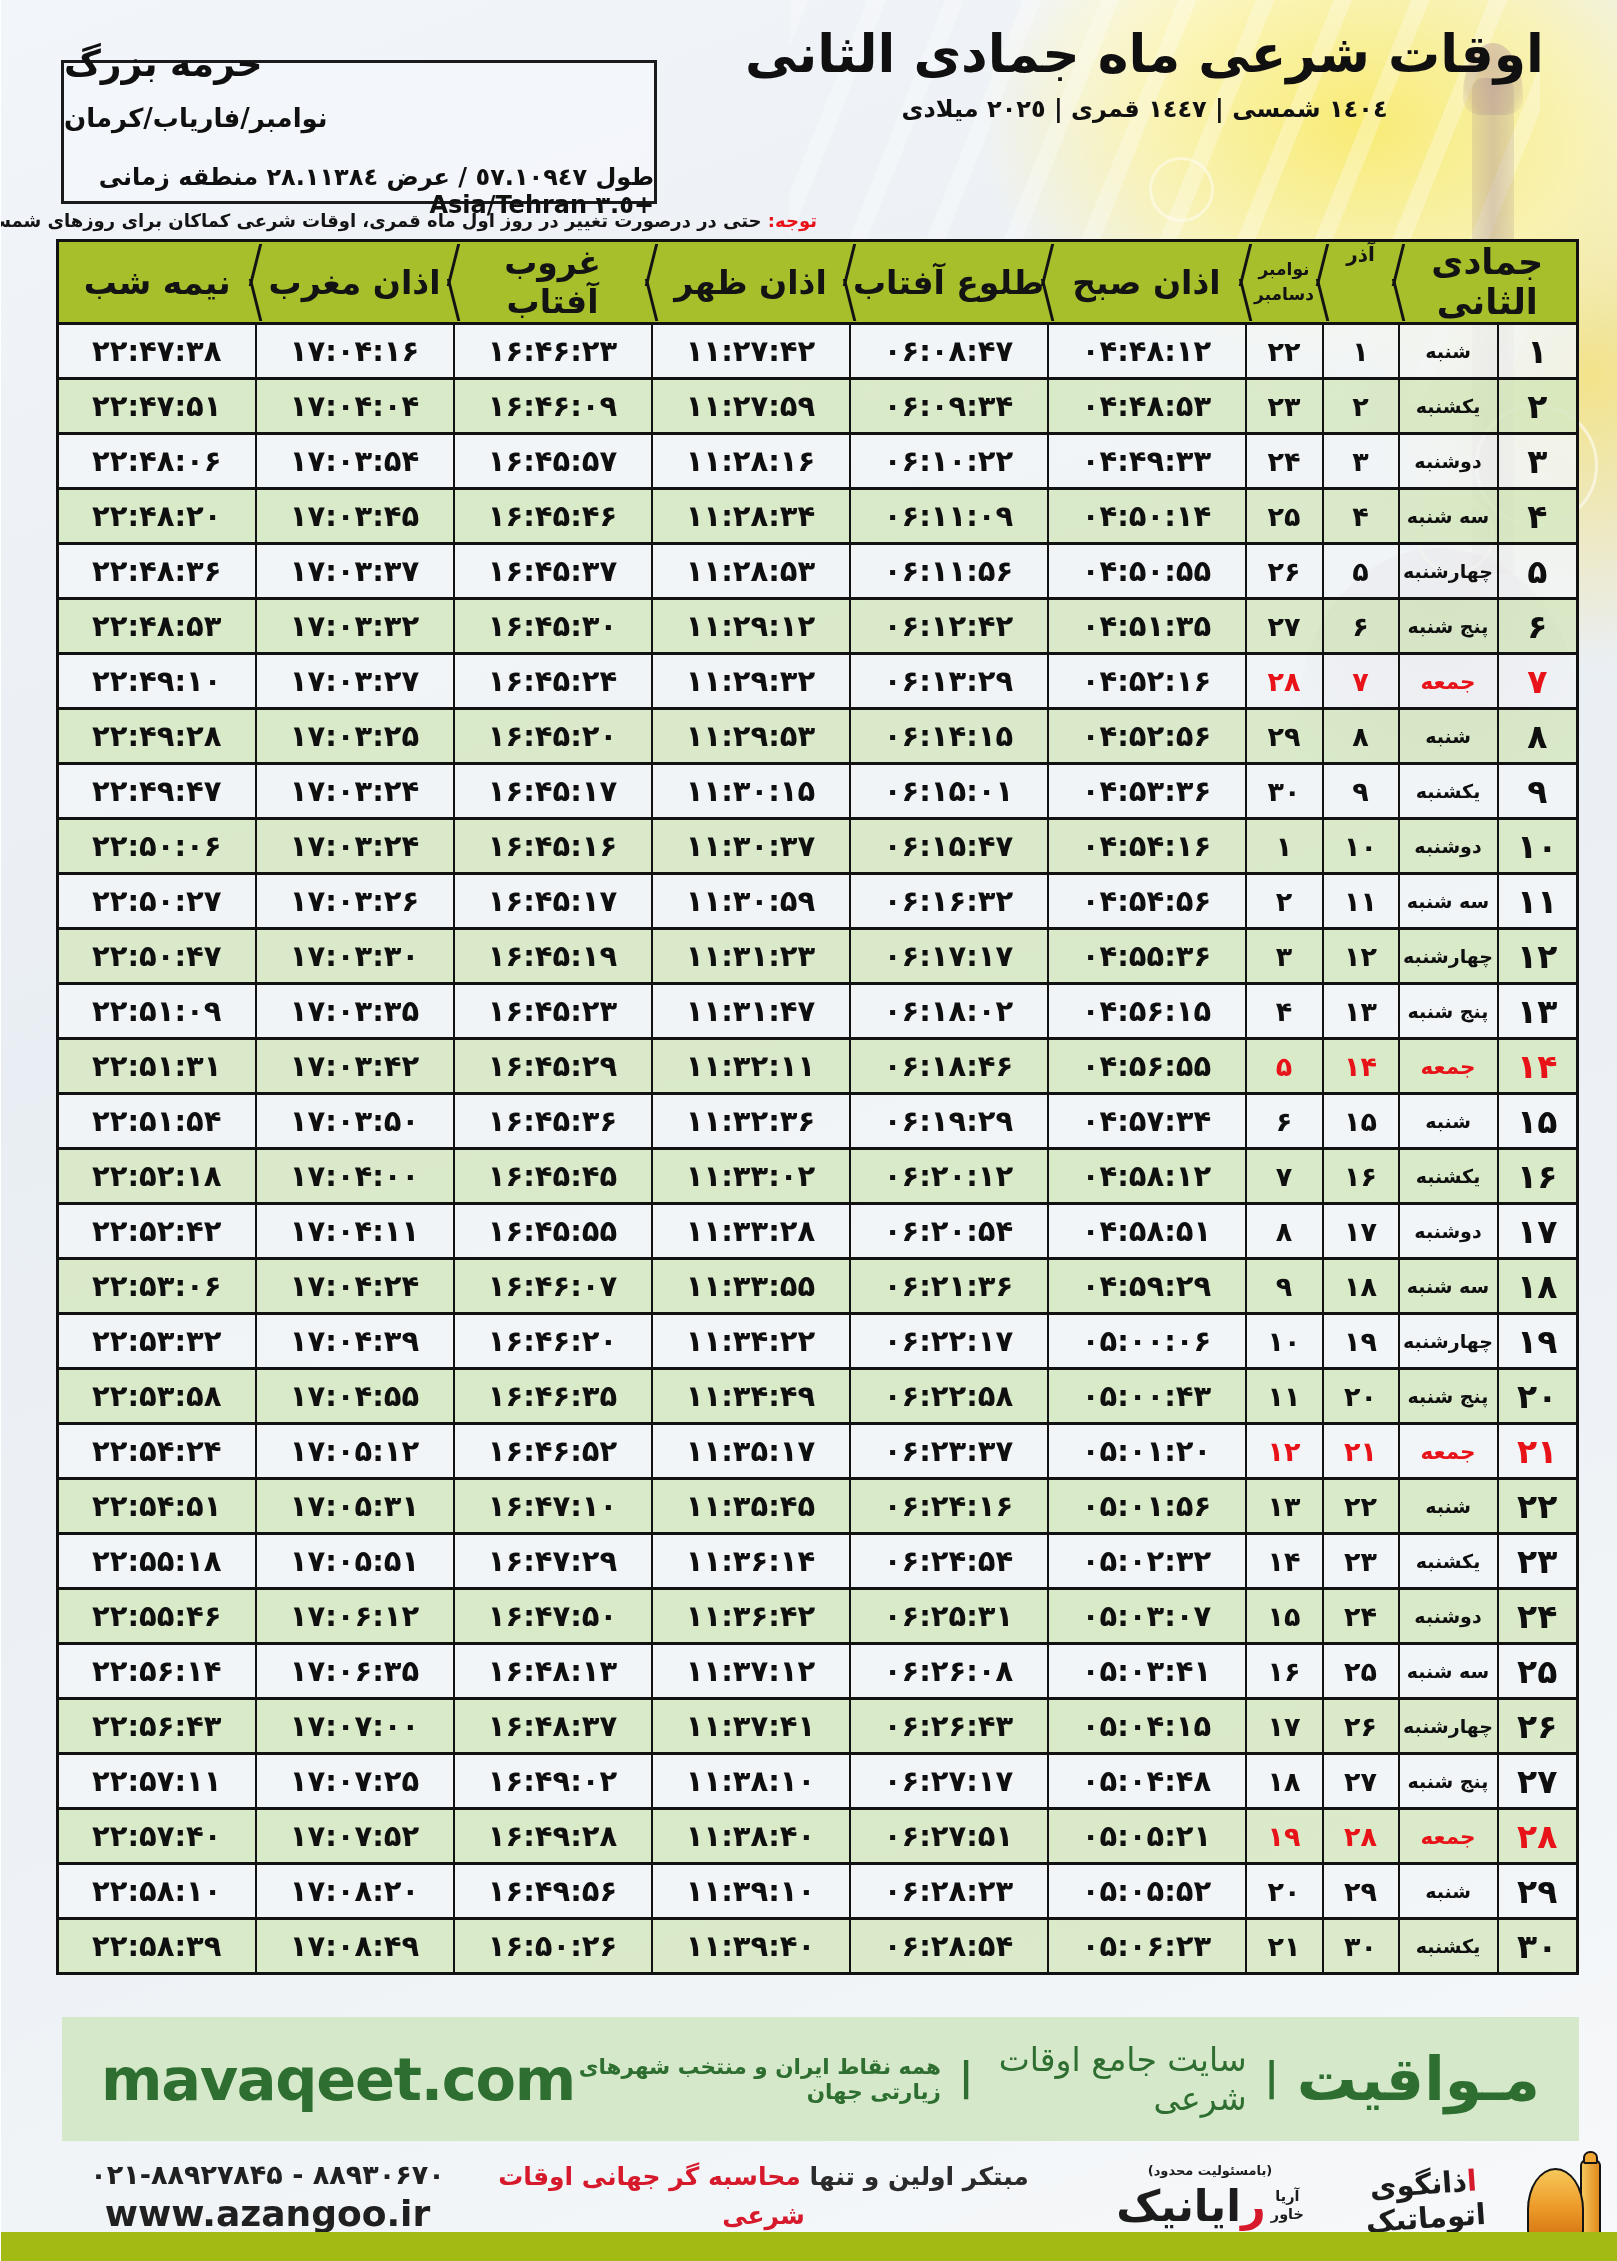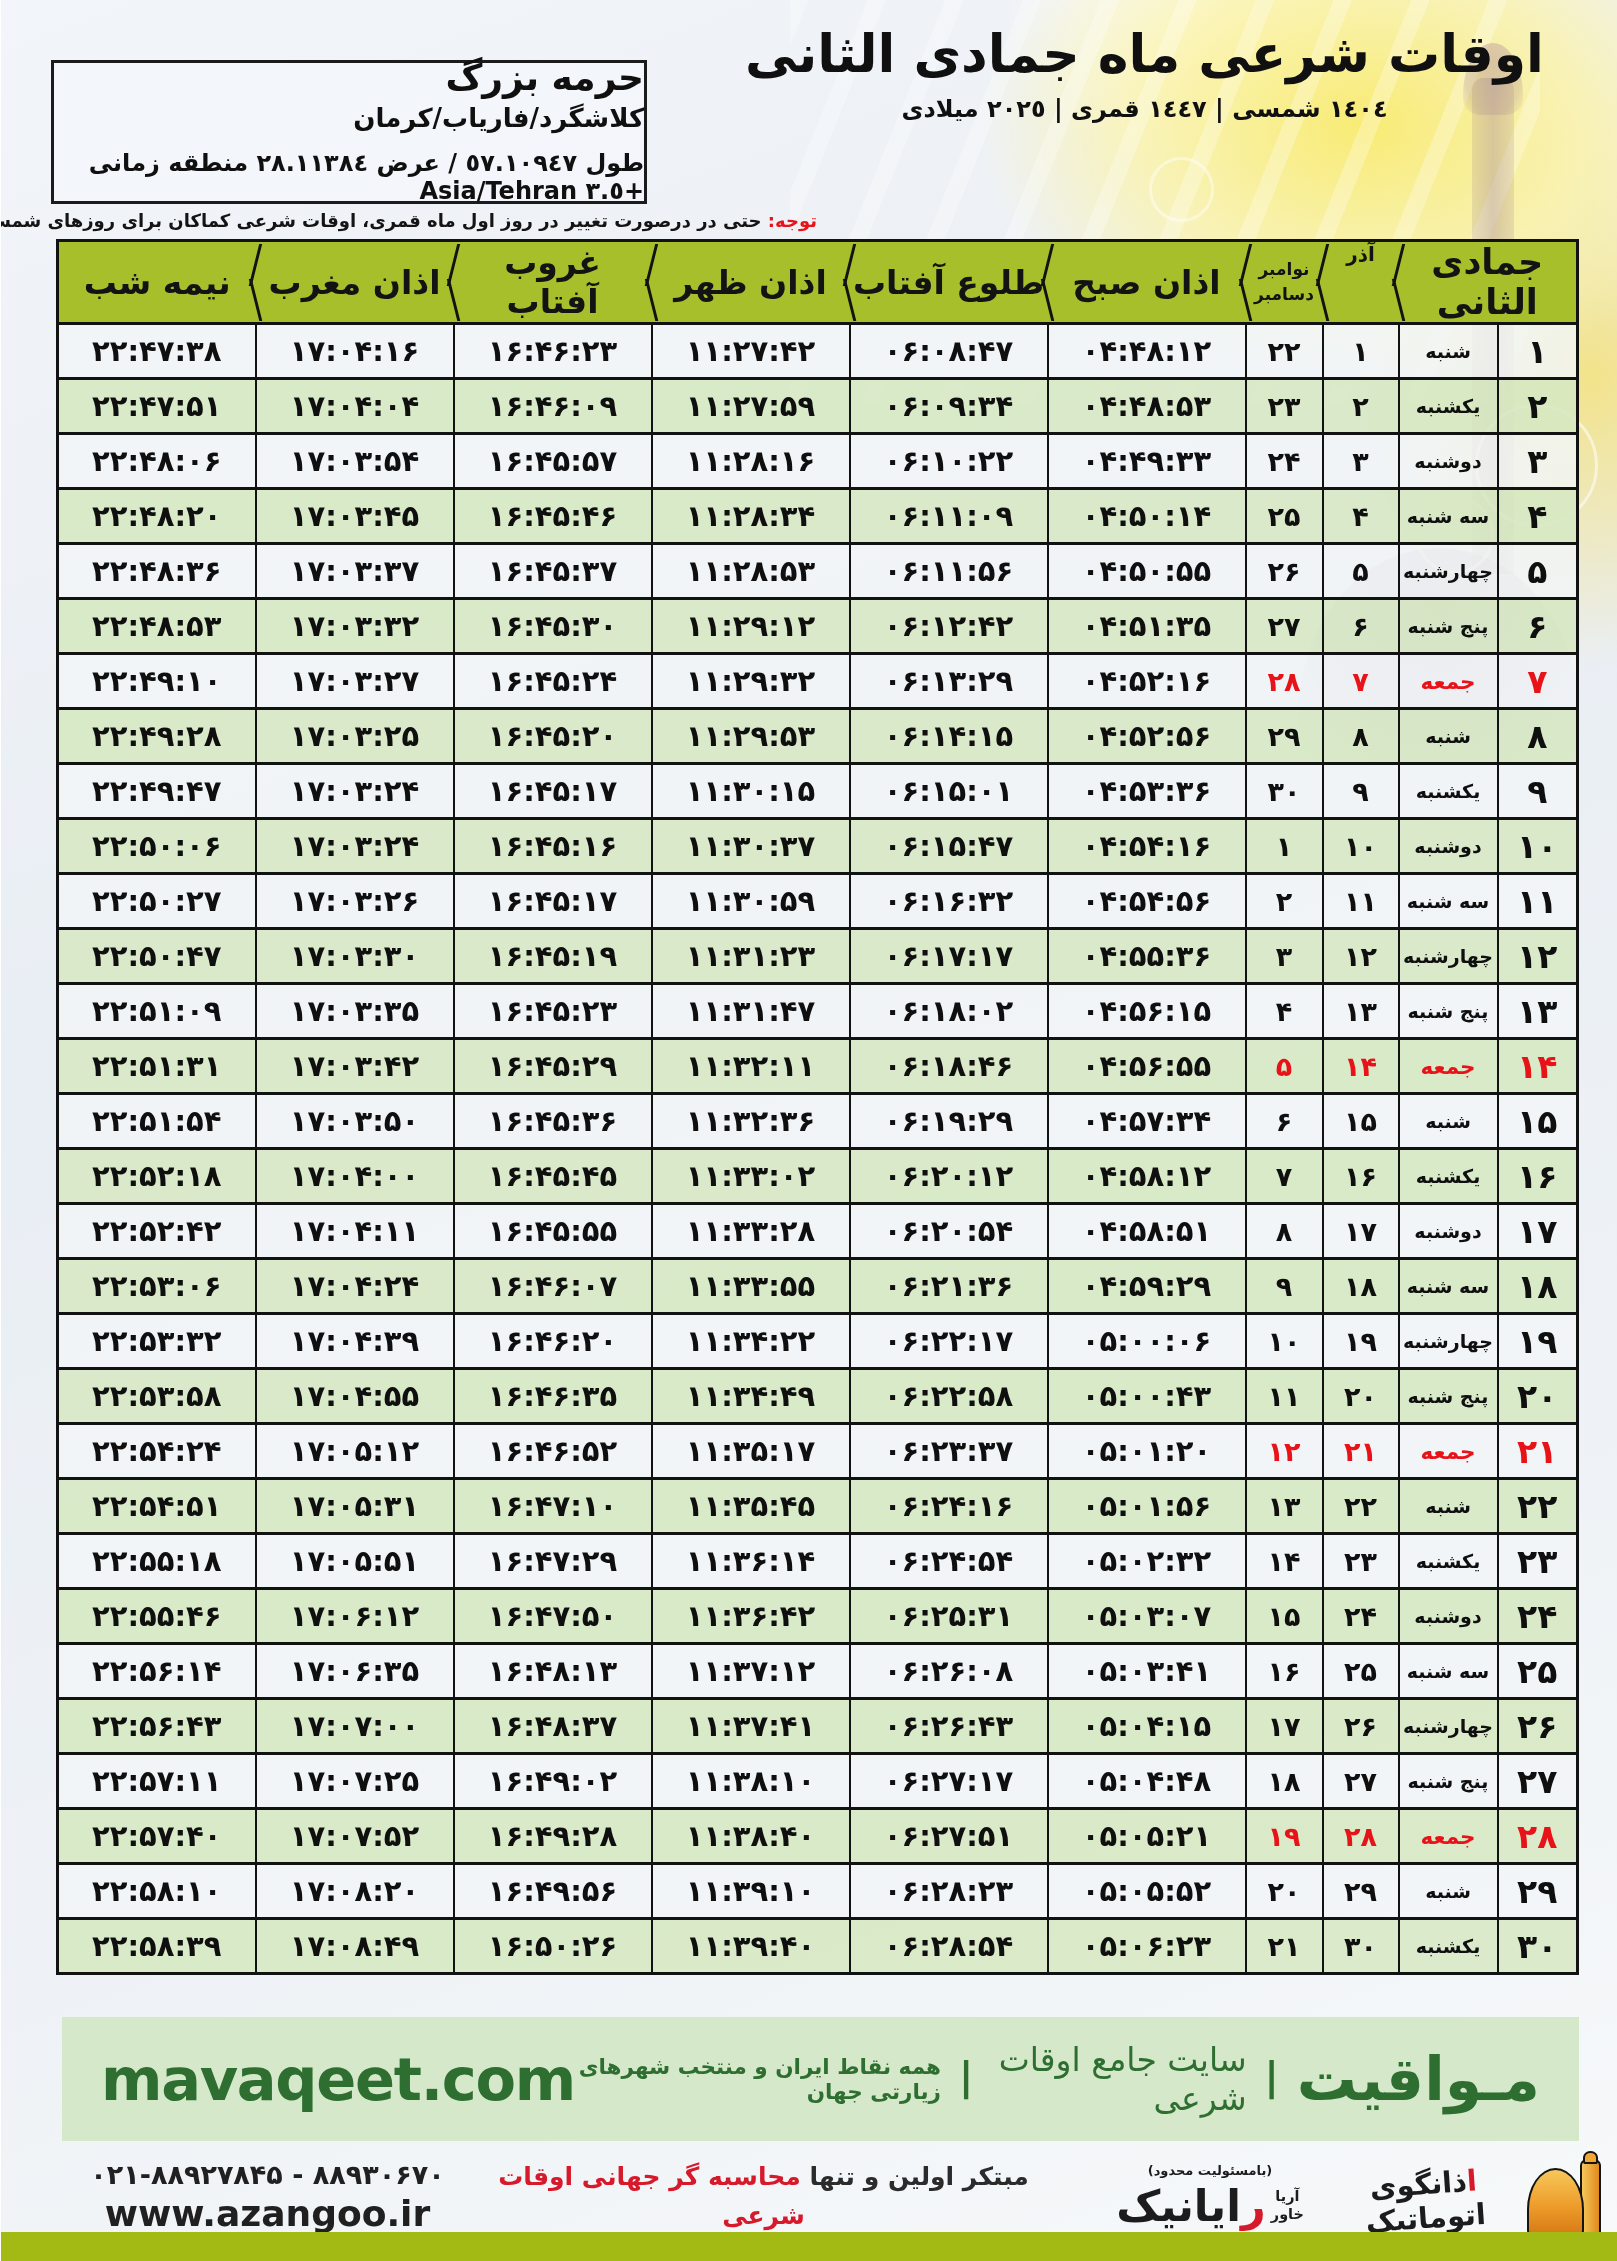--- a/index.html
+++ b/index.html
@@ -33,23 +33,23 @@
   .swirl.s2{top:496px;right:124px;width:72px;height:72px;border-color:rgba(255,240,200,.6);}
   .swirl.s3{top:157px;right:404px;width:59px;height:59px;border-color:rgba(255,255,255,.45);}
   .bottom-bar{position:absolute;left:0;bottom:0;width:100%;height:29px;background:#a3ba15;}
 
   
   .title-block{position:absolute;top:25px;right:46px;width:855px;text-align:center;color:#101010;}
   .title-main{font-size:52px;font-weight:bold;line-height:1.15;}
   .title-sub{font-size:29px;font-weight:bold;margin-top:9px;}
   .title-date{font-size:24px;font-weight:600;margin-top:10.4px;}
 
-  .location-box{position:absolute;top:60px;left:51px;width:590px;height:138px;
+  .location-box{position:absolute;top:60px;left:61px;width:590px;height:138px;
     border:3.3px solid #1b1b1b;background:rgba(243,246,250,.85);
-    display:flex;flex-direction:column;justify-content:center;align-items:flex-start;gap:6px;color:#101010;}
+    display:flex;flex-direction:column;justify-content:center;align-items:flex-end;gap:20px;color:#101010;}
   .loc-name{font-size:36px;font-weight:bold;line-height:1.05;}
   .loc-region{font-size:26px;font-weight:bold;}
   .loc-coords{font-size:24px;font-weight:bold;margin-top:10px;}
 
   .notice{position:absolute;top:210px;left:63px;width:754px;text-align:right;font-size:18px;font-weight:bold;color:#141414;white-space:nowrap;}
   .notice .nl{color:#e81319;}
 
   
   .tbl-wrap{position:absolute;top:239px;left:62px;width:1517px;}
   table.times{width:100%;border-collapse:collapse;table-layout:fixed;border:3.9px solid #121212;}
@@ -126,21 +126,21 @@
 <div class="swirl s2"></div>
 <div class="swirl s3"></div>
 
 <div class="title-block">
   <div class="title-main">اوقات شرعی ماه جمادی الثانی</div>
   <div class="title-date">١٤٠٤ شمسی | ١٤٤٧ قمری | ٢٠٢٥ میلادی</div>
 </div>
 
 <div class="location-box">
   <div class="loc-name">حرمه بزرگ</div>
-  <div class="loc-region">کلاشگرد/فاریاب/کرمان</div>
+  <div class="loc-region">نوامبر/فاریاب/کرمان</div>
   <div class="loc-coords">طول ٥٧.١٠٩٤٧ / عرض ٢٨.١١٣٨٤ منطقه زمانی +٣.٥ Asia/Tehran</div>
 </div>
 
 <div class="notice">
   <span class="nl">توجه:</span><span> حتی در درصورت تغییر در روز اول ماه قمری، اوقات شرعی کماکان برای روزهای شمسی و میلادی معتبر است.</span>
 </div>
 
 <div class="tbl-wrap">
   <table class="times">
     <colgroup>

